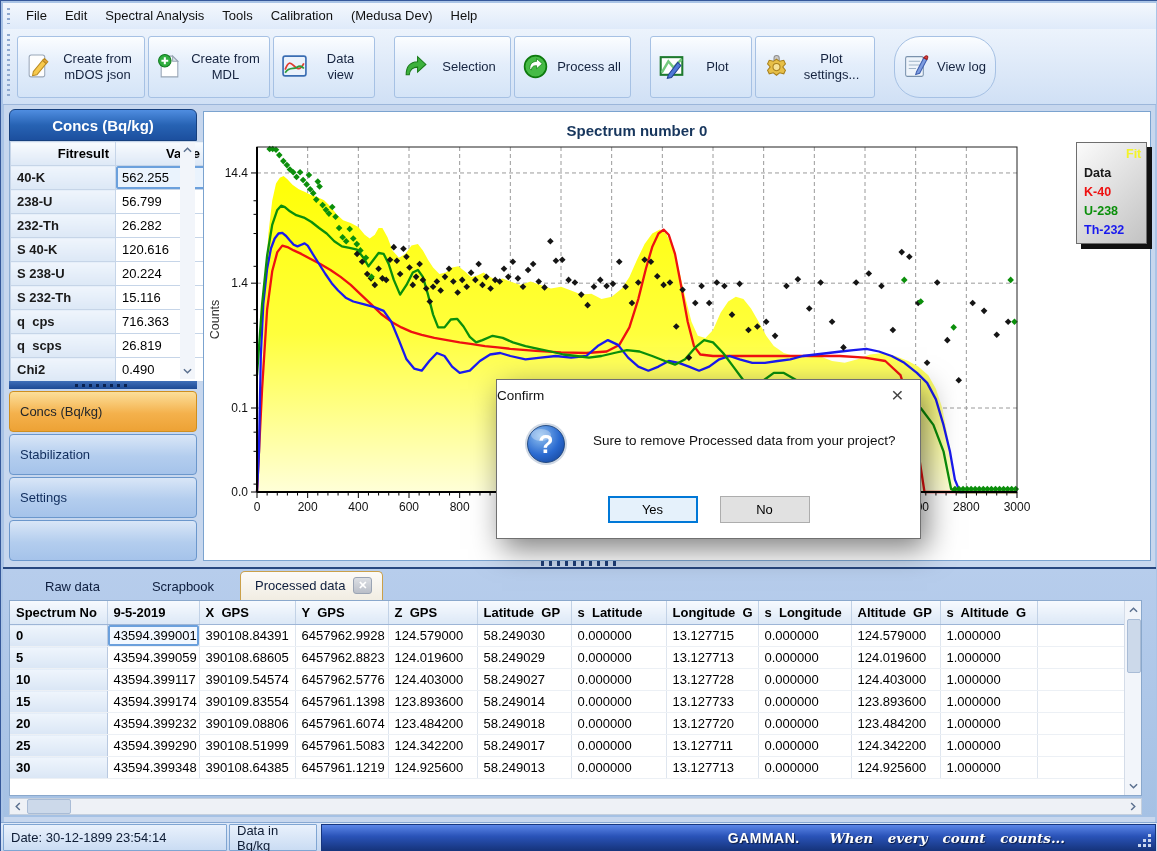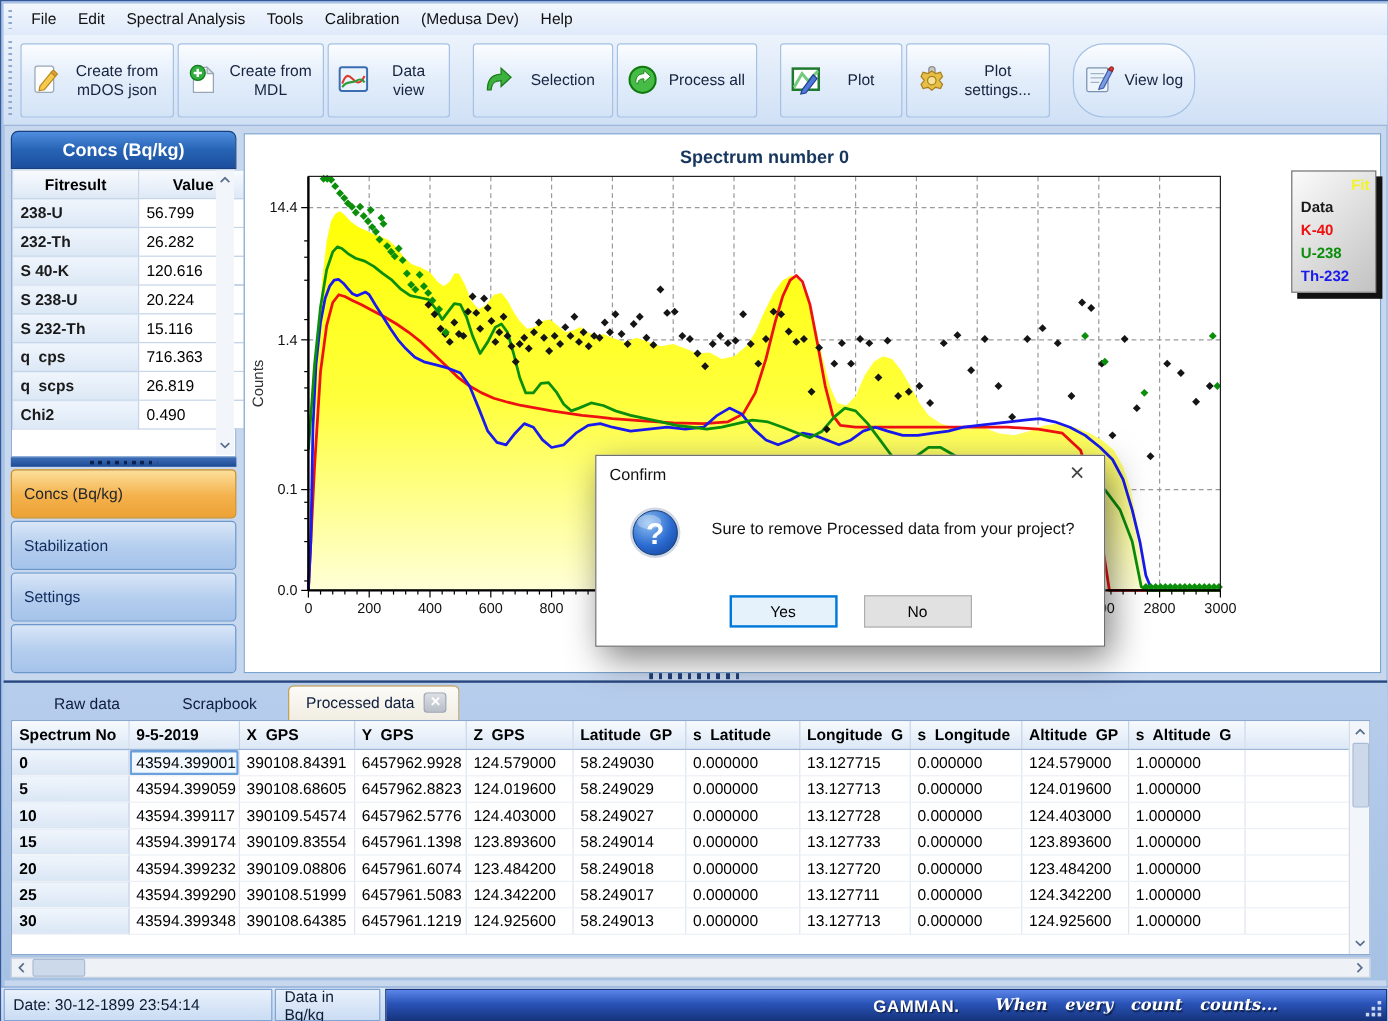--- a/index.html
+++ b/index.html
@@ -23,21 +23,21 @@
   .tb-label{font-size:13px;color:#15233f;white-space:pre-line;text-align:center;line-height:16px;flex:1;}
   .tb-gap{width:16px;flex:0 0 16px;}
   
   .left-panel{position:absolute;left:8px;top:108px;width:188px;height:452px;}
   .lp-header{height:30px;border-radius:6px 6px 0 0;border:1px solid #16407e;
     background:linear-gradient(#4f8de0,#2763b4 50%,#1c4f9e);color:#fff;font-weight:bold;font-size:15px;
     display:flex;align-items:center;justify-content:center;}
   .lp-tablewrap{position:relative;height:240px;background:#fff;border:1px solid #8fafd4;border-top:none;box-sizing:border-box;}
   .lp-table{width:170px;border-collapse:collapse;table-layout:fixed;}
   .lp-table td,.lp-table th{height:23px;padding:0 6px;font-size:13px;border:1px solid #c6d5e8;white-space:pre;overflow:hidden;}
-  .lp-table th{text-align:center;font-weight:bold;background:linear-gradient(#f8fbfe,#dde8f6);margin-top:20px;}
+  .lp-table th{text-align:right;font-weight:bold;background:linear-gradient(#f8fbfe,#dde8f6);margin-top:20px;}
   .lp-label{background:linear-gradient(#eff5fc,#dce8f6);font-weight:bold;color:#1a1a1a;}
   .lp-value{background:#fff;}
   .lp-value.selected{box-shadow:inset 0 0 0 2px #6ba0dc;background:#eaf3fd;border-radius:2px;}
   .lp-scroll{position:absolute;right:1px;top:1px;bottom:1px;width:15px;background:#f2f5fa;}
   .sc-arrow{position:absolute;left:0;width:15px;height:16px;display:flex;align-items:center;justify-content:center;}
   .sc-arrow svg{width:9px;height:6px;}
   .lp-splitter{height:8px;background:linear-gradient(#3f6fb8,#1d4a94);position:relative;}
   .lp-splitter::after{content:"";position:absolute;left:50%;top:3px;width:56px;height:3px;margin-left:-28px;
     background:repeating-linear-gradient(90deg,#0a2250 0 3px,transparent 3px 7px);}
   .nav-btn{height:41px;margin-top:2px;border:1px solid #6b97cc;border-radius:4px;box-sizing:border-box;
@@ -85,21 +85,21 @@
   .sb-dark{flex:1;margin:1px 2px 1px 4px;border:1px solid #16357e;position:relative;
     background:linear-gradient(180deg,#5b86e8,#2a53b8 45%,#16357e);display:flex;align-items:center;justify-content:flex-end;
     padding-right:90px;gap:30px;box-sizing:border-box;}
   .sb-brand{color:#fff;font-weight:bold;font-size:14px;letter-spacing:0.5px;text-shadow:1px 1px 1px rgba(0,0,0,0.6);}
   .sb-slogan{color:#fff;font-style:italic;font-weight:bold;font-size:13.5px;font-family:"DejaVu Serif",serif;
     word-spacing:10px;text-shadow:1px 1px 1px rgba(0,0,0,0.6);}
   .sb-grip{position:absolute;right:3px;bottom:2px;}
   
   .dialog{position:absolute;left:495px;top:378px;width:425px;height:160px;background:#fff;border:1px solid #707070;
     box-shadow:6px 10px 28px rgba(0,0,0,0.5);z-index:60;box-sizing:border-box;}
-  .dlg-title{height:30px;display:flex;align-items:center;padding-left:11px;font-size:13.5px;color:#111;}
+  .dlg-title{height:30px;display:flex;align-items:center;font-size:13.5px;color:#111;}
   .dlg-close{position:absolute;right:0;top:0;width:45px;height:29px;display:flex;align-items:center;justify-content:center;
     font-size:21px;color:#444;font-weight:300;cursor:default;}
   .dlg-body{position:relative;}
   .dlg-ico{position:absolute;left:27px;top:12px;width:44px;height:44px;}
   .dlg-msg{position:absolute;left:96px;top:23px;width:325px;font-size:13.5px;color:#111;}
   .dlg-buttons{position:absolute;left:0;top:86px;width:100%;display:flex;justify-content:center;gap:22px;}
   .dlg-btn{width:90px;height:27px;font-size:13px;display:flex;align-items:center;justify-content:center;
     background:#e1e1e1;border:1px solid #adadad;box-sizing:border-box;cursor:default;}
   .dlg-btn.primary{border:2px solid #0078d7;background:#e5f1fb;}
 </style>
@@ -216,20 +216,24 @@
     <div class="lp-header">Concs (Bq/kg)</div>
     <div class="lp-tablewrap">
       <table class="lp-table">
         <thead>
             <tr>
           <th style="width:92px">Fitresult</th>
           <th style="width:78px">Value</th>
         </tr>
           </thead>
         <tbody>
+            <tr>
+              <td class="lp-label">40-K</td>
+              <td class="lp-value selected">562.255</td>
+            </tr>
             <tr>
               <td class="lp-label">238-U</td>
               <td class="lp-value">56.799</td>
             </tr>
             <tr>
               <td class="lp-label">232-Th</td>
               <td class="lp-value">26.282</td>
             </tr>
             <tr>
               <td class="lp-label">S 40-K</td>

